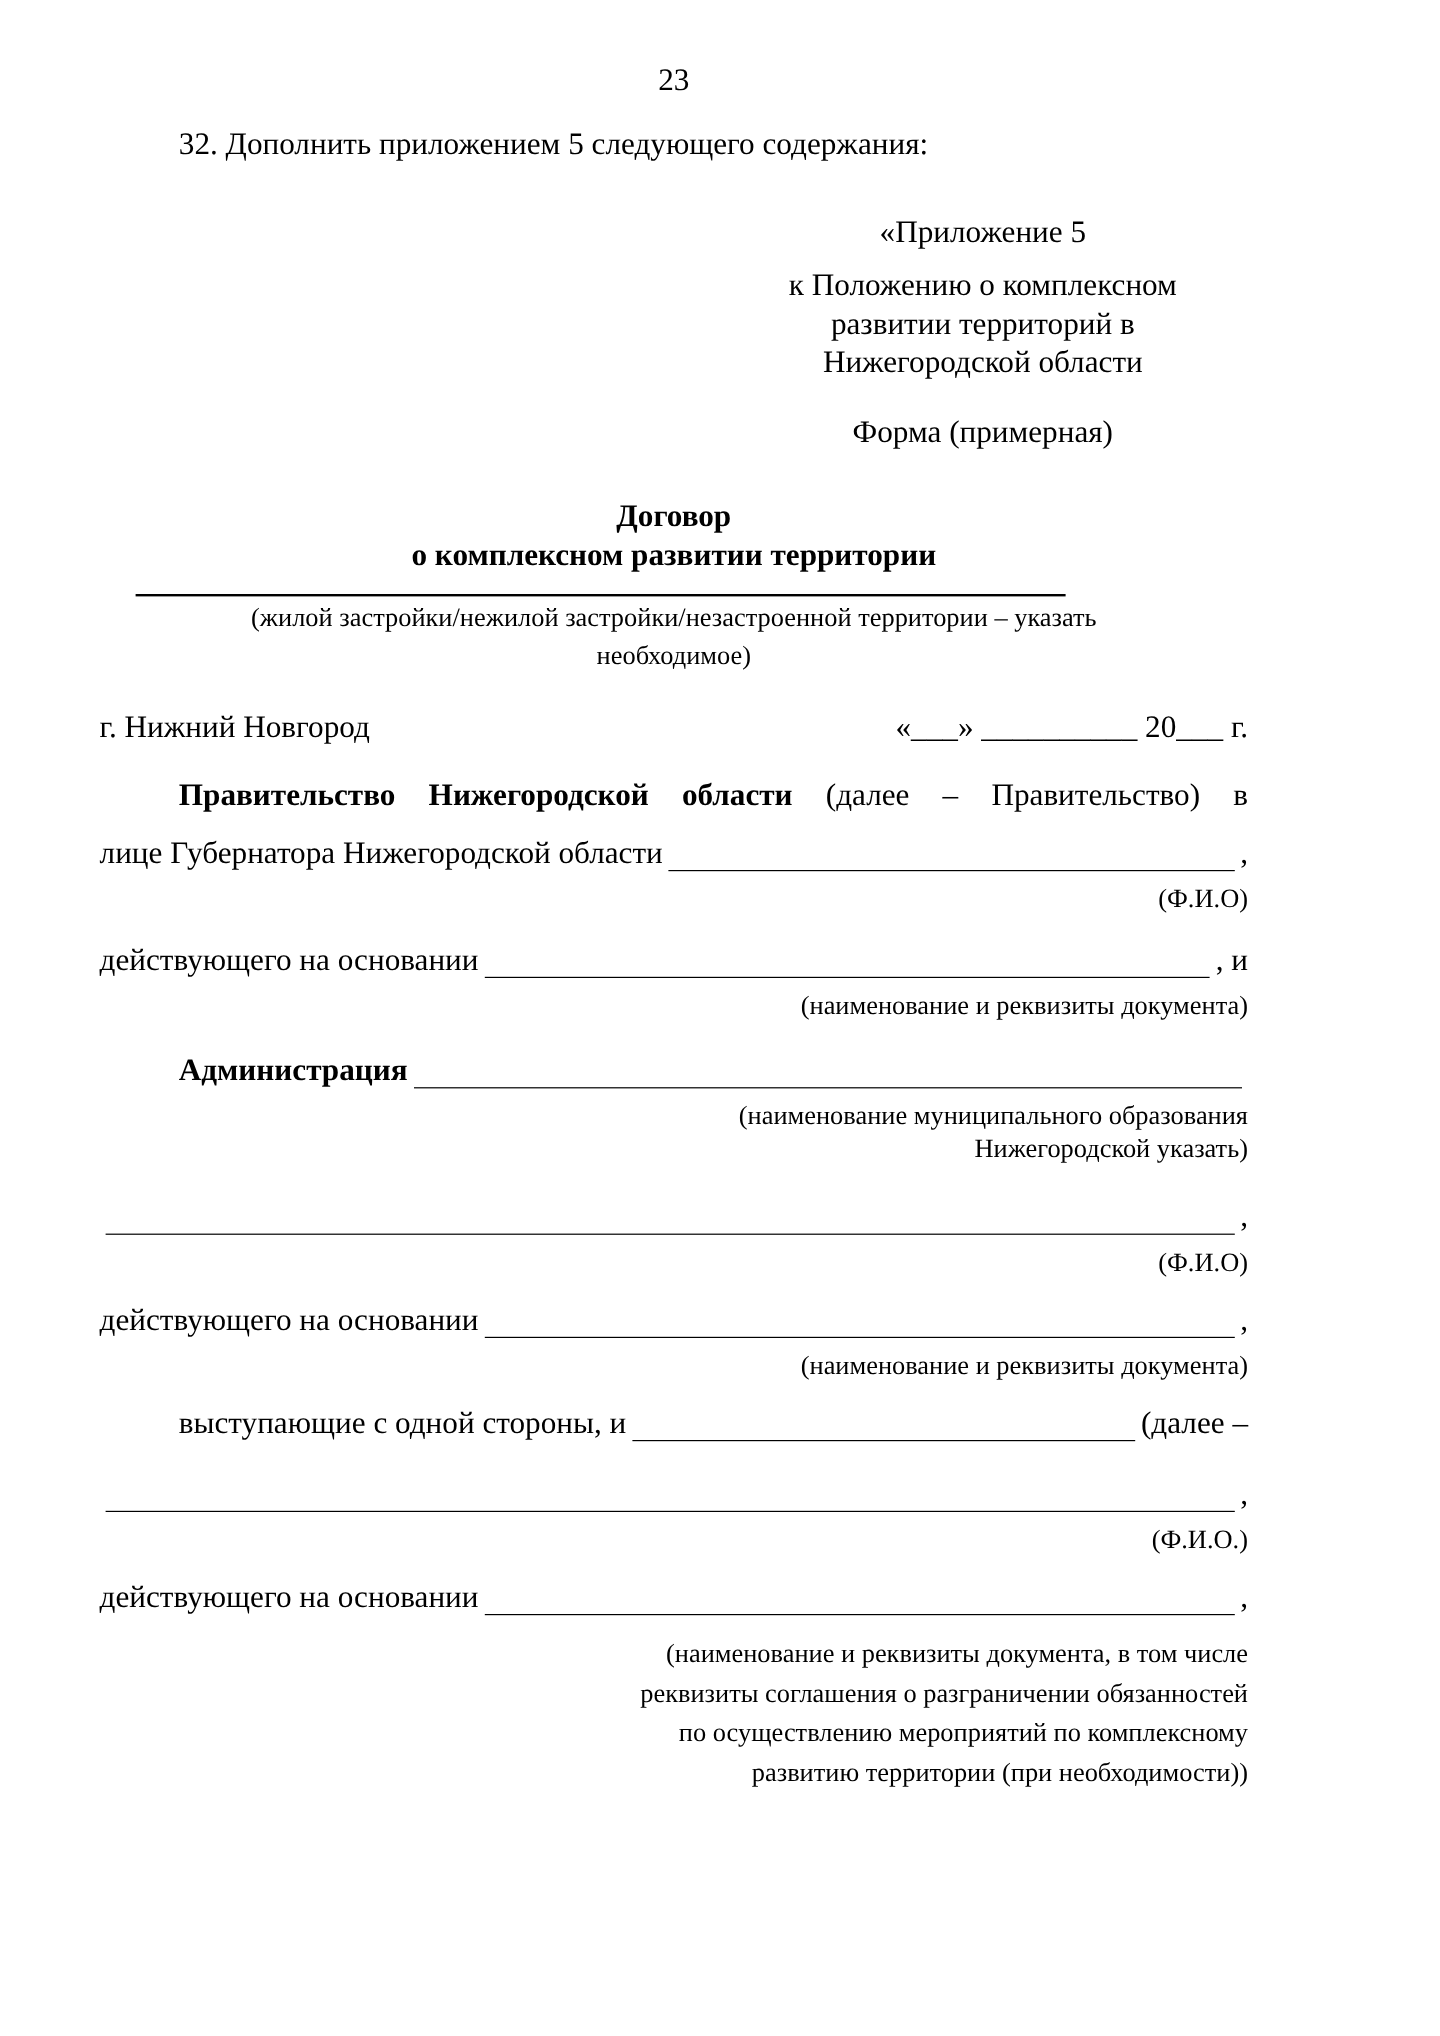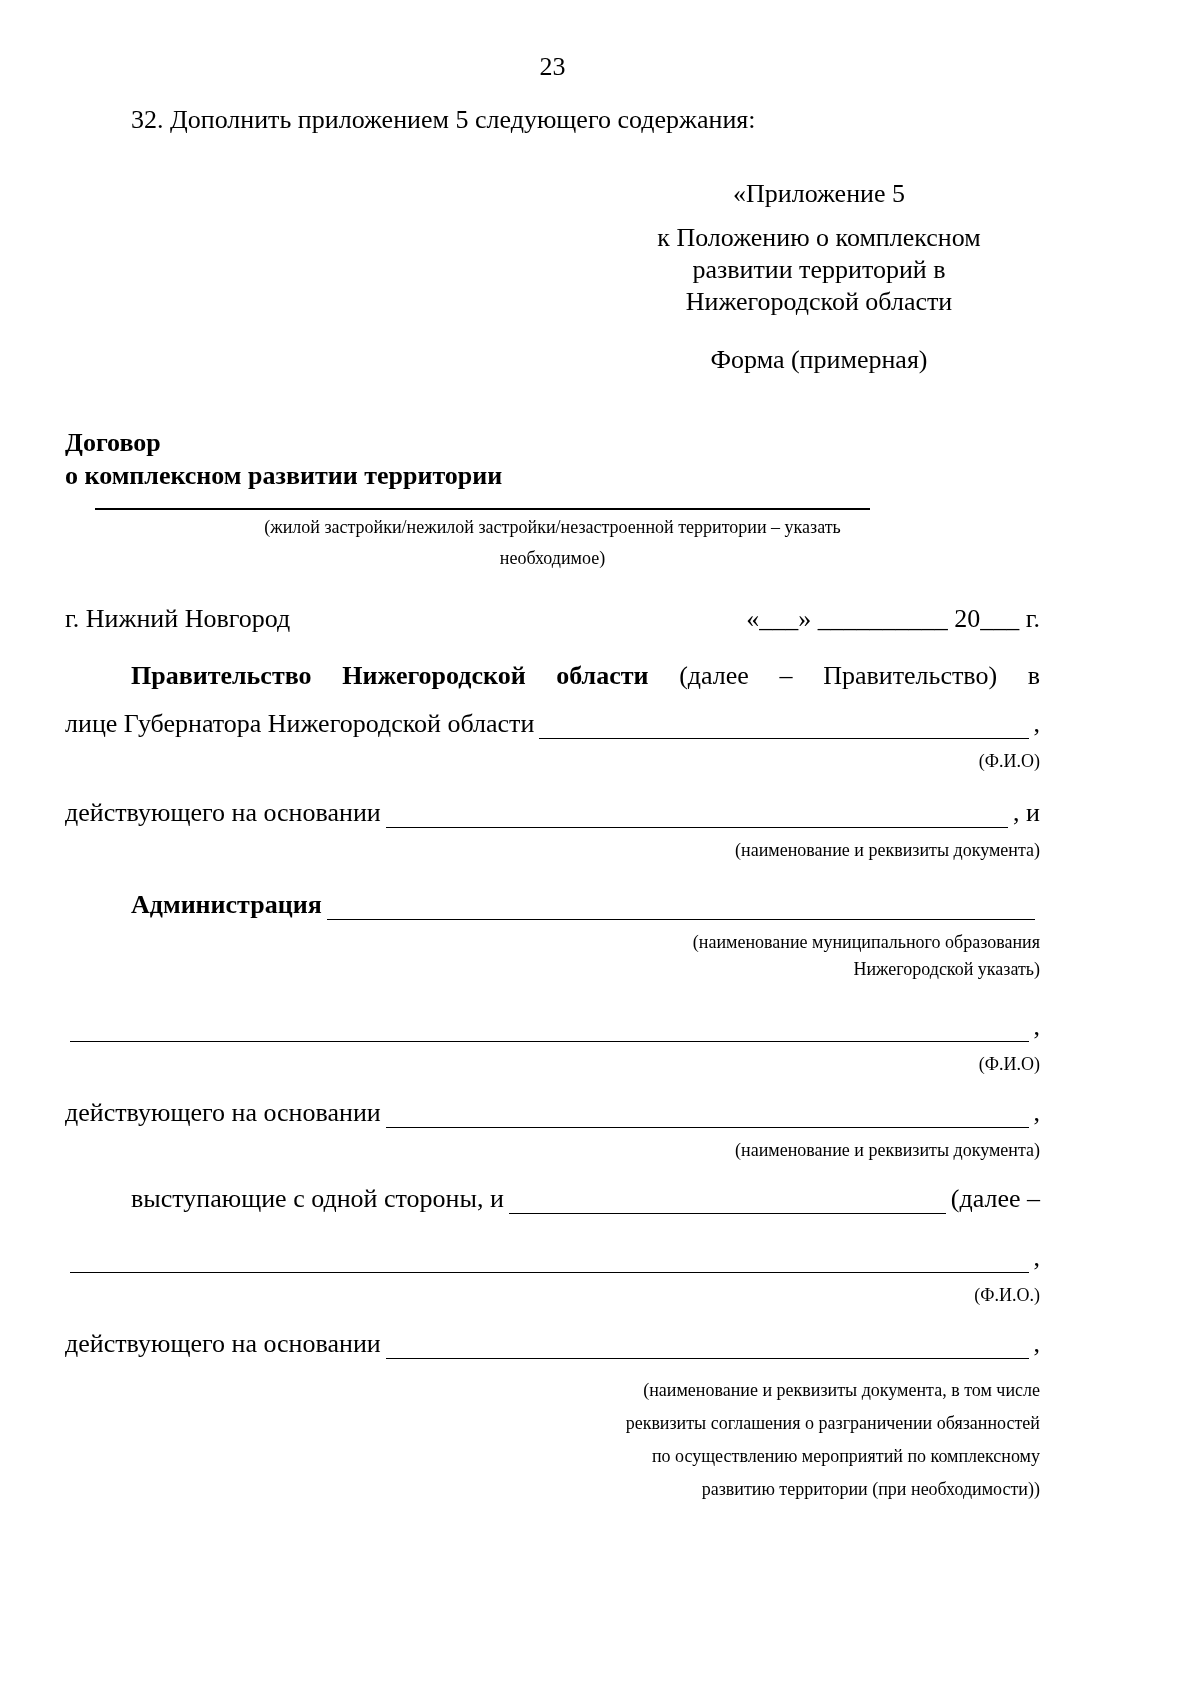--- a/index.html
+++ b/index.html
@@ -1,30 +1,30 @@
 <!DOCTYPE html>
 <html><head>
 <meta charset="utf-8">
 <style>
   html,body{margin:0;padding:0;background:#ffffff;}
   .page{
     width:1200px;height:1697px;box-sizing:border-box;
-    padding:52px 160px 0 65px;
+    padding:52px 160px 0 83px;
     background:#fff;color:#000;
     font-family:"Liberation Serif","DejaVu Serif",serif;
     font-size:26px;position:relative;overflow:hidden;
   }
   .pagenum{text-align:center;line-height:30px;}
   .intro{margin-top:22px;text-indent:66px;line-height:32px;}
   .appendix{width:442px;margin:42px 0 0 auto;text-align:center;line-height:32px;}
   .appendix .first{margin-bottom:12px;}
   .form-note{margin-top:26px;}
-  .doc-title{text-align:left;font-weight:bold;margin-top:50px;line-height:33px;}
+  .doc-title{text-align:center;font-weight:bold;margin-top:37px;line-height:33px;}
   .rule{margin:16px 0 0 30px;width:775px;height:0;border-bottom:2px solid #000;}
-  .caption{font-size:18px;line-height:27px;font-family:Liberation Serif, serif;}
+  .caption{font-size:22px;line-height:27px;font-family:Liberation Serif, serif;}
   .subtitle{text-align:center;margin-top:4px;}
   .dateline{display:flex;justify-content:space-between;margin-top:30px;line-height:34px;}
   .bodyline{line-height:48px;}
   .first-body{margin-top:16px;text-indent:66px;text-align:justify;text-align-last:justify;}
   .fieldline{display:flex;line-height:48px;}
   .fieldline .t{white-space:pre;}
   .blank{flex:1;position:relative;margin:0 5px;}
   .blank::after{content:"";position:absolute;left:0;right:0;bottom:9px;border-bottom:1.7px solid #000;}
   .b{font-weight:bold;}
   .ind{padding-left:66px;}

